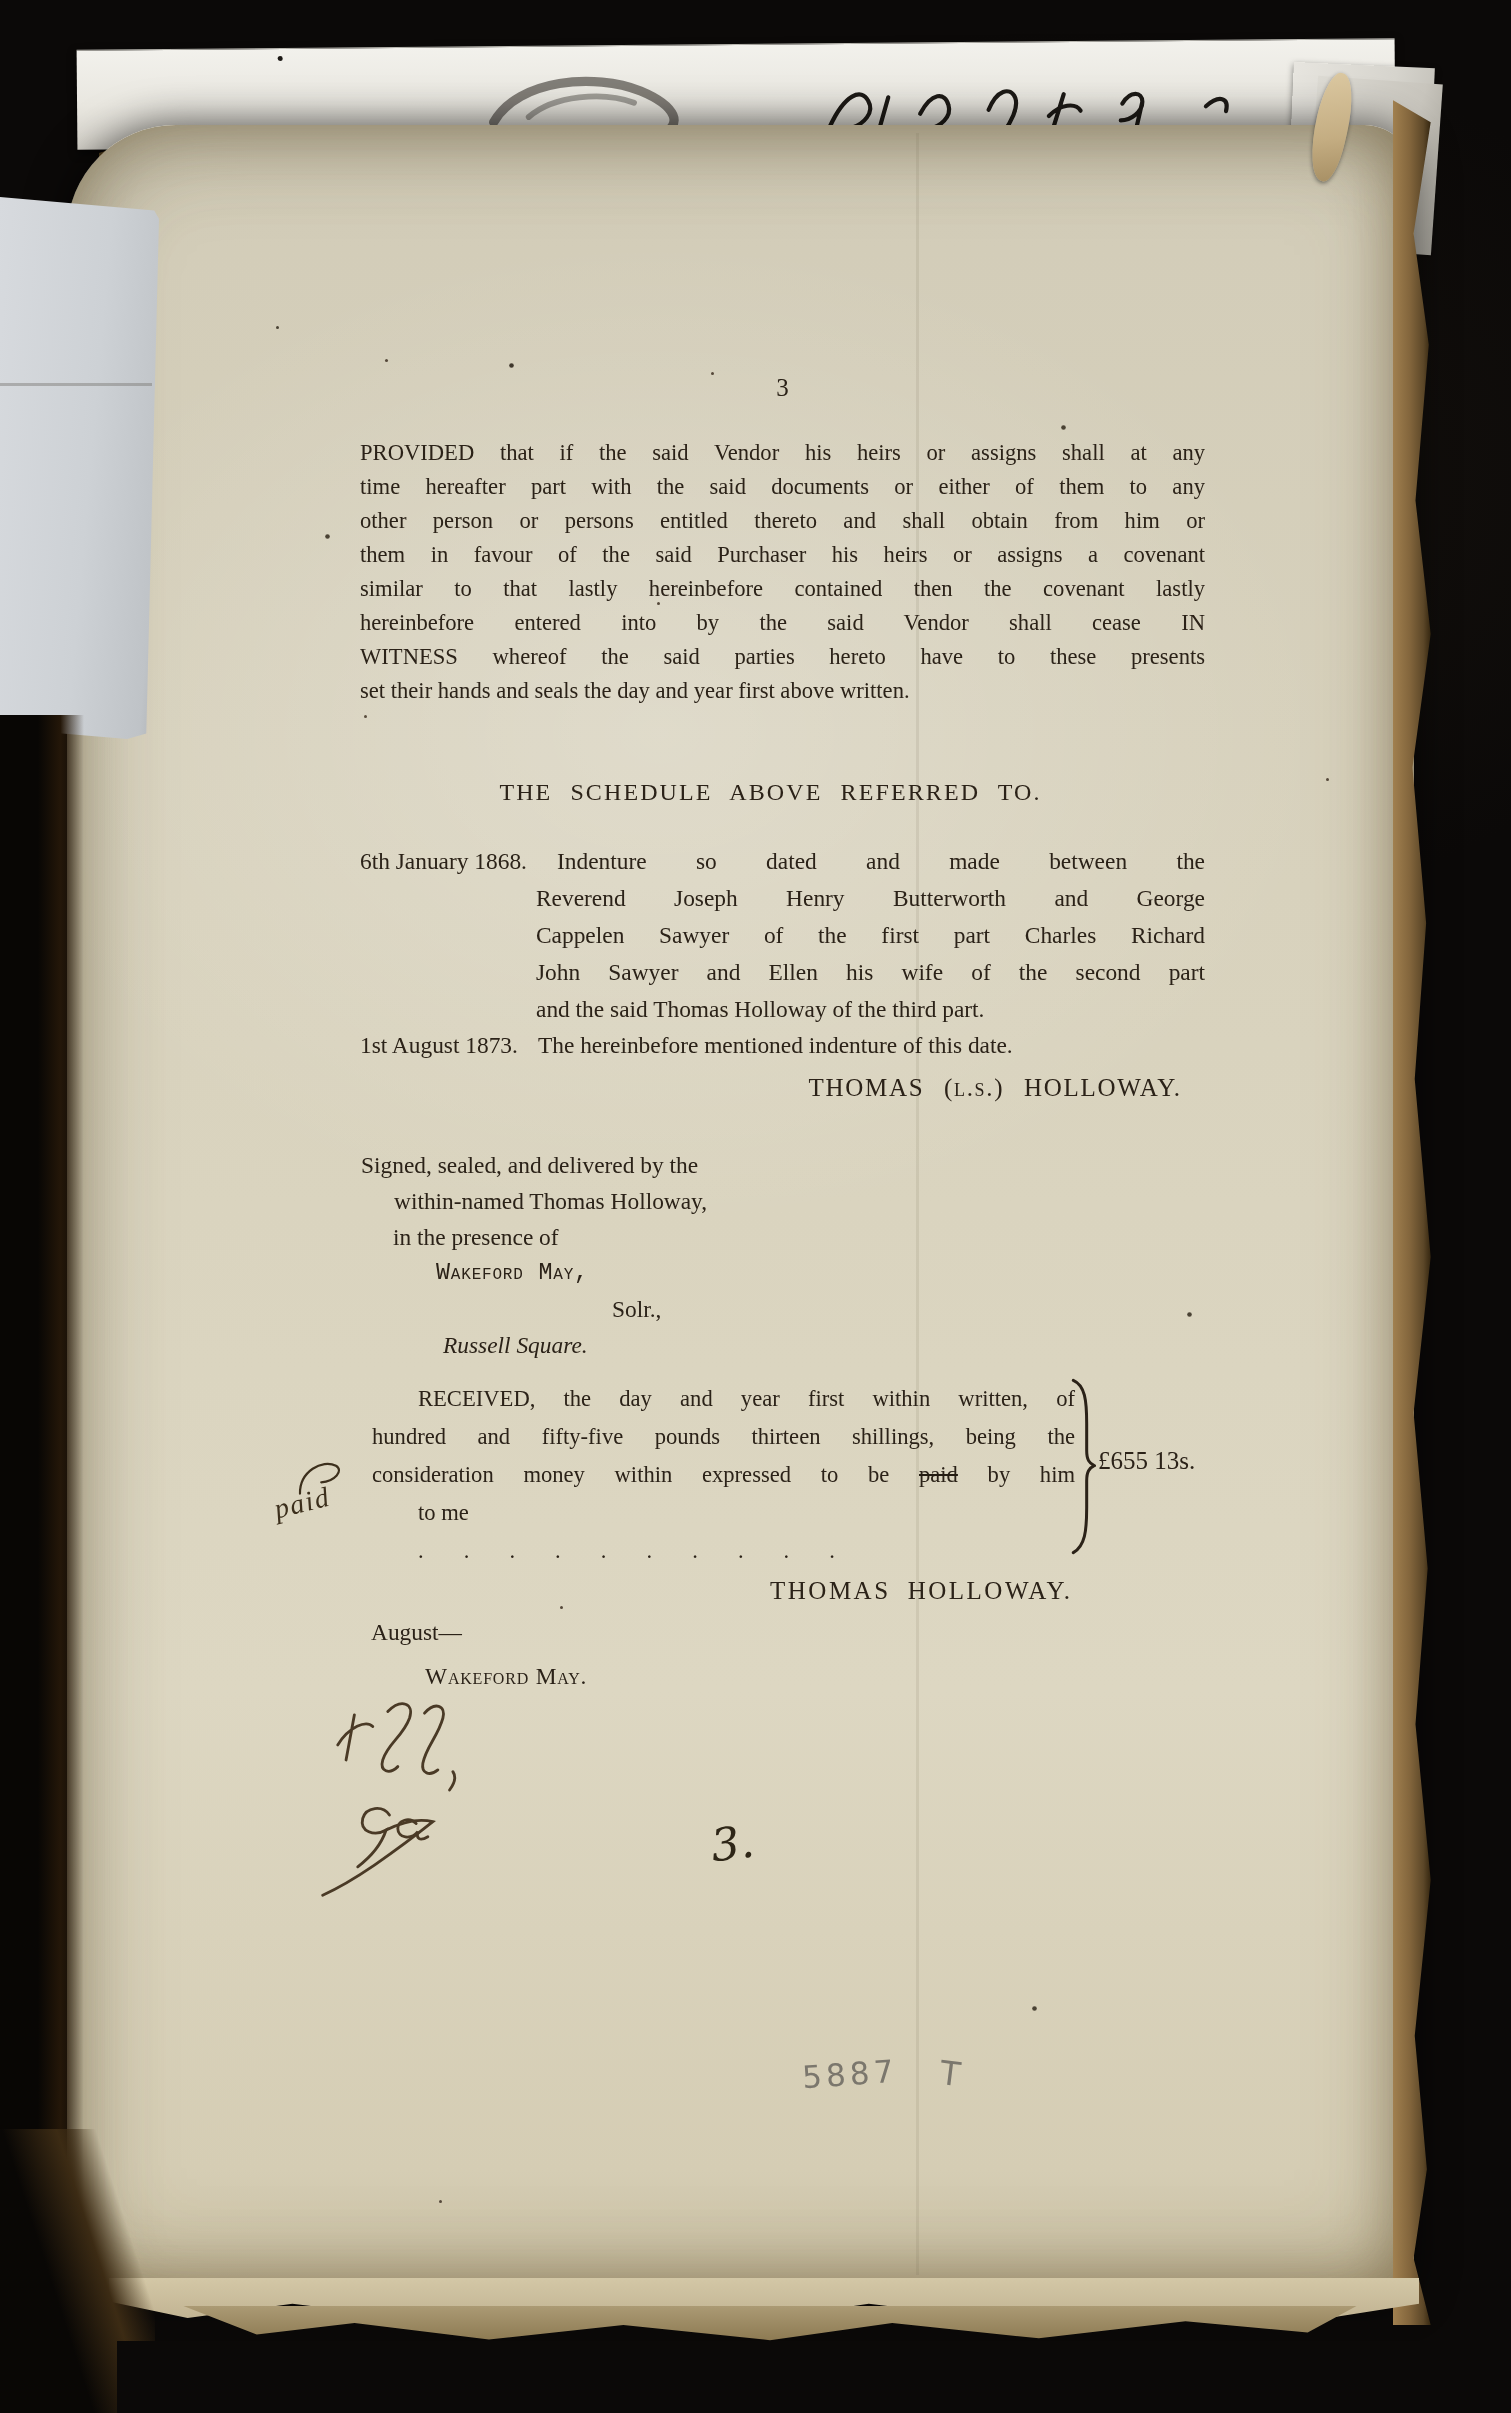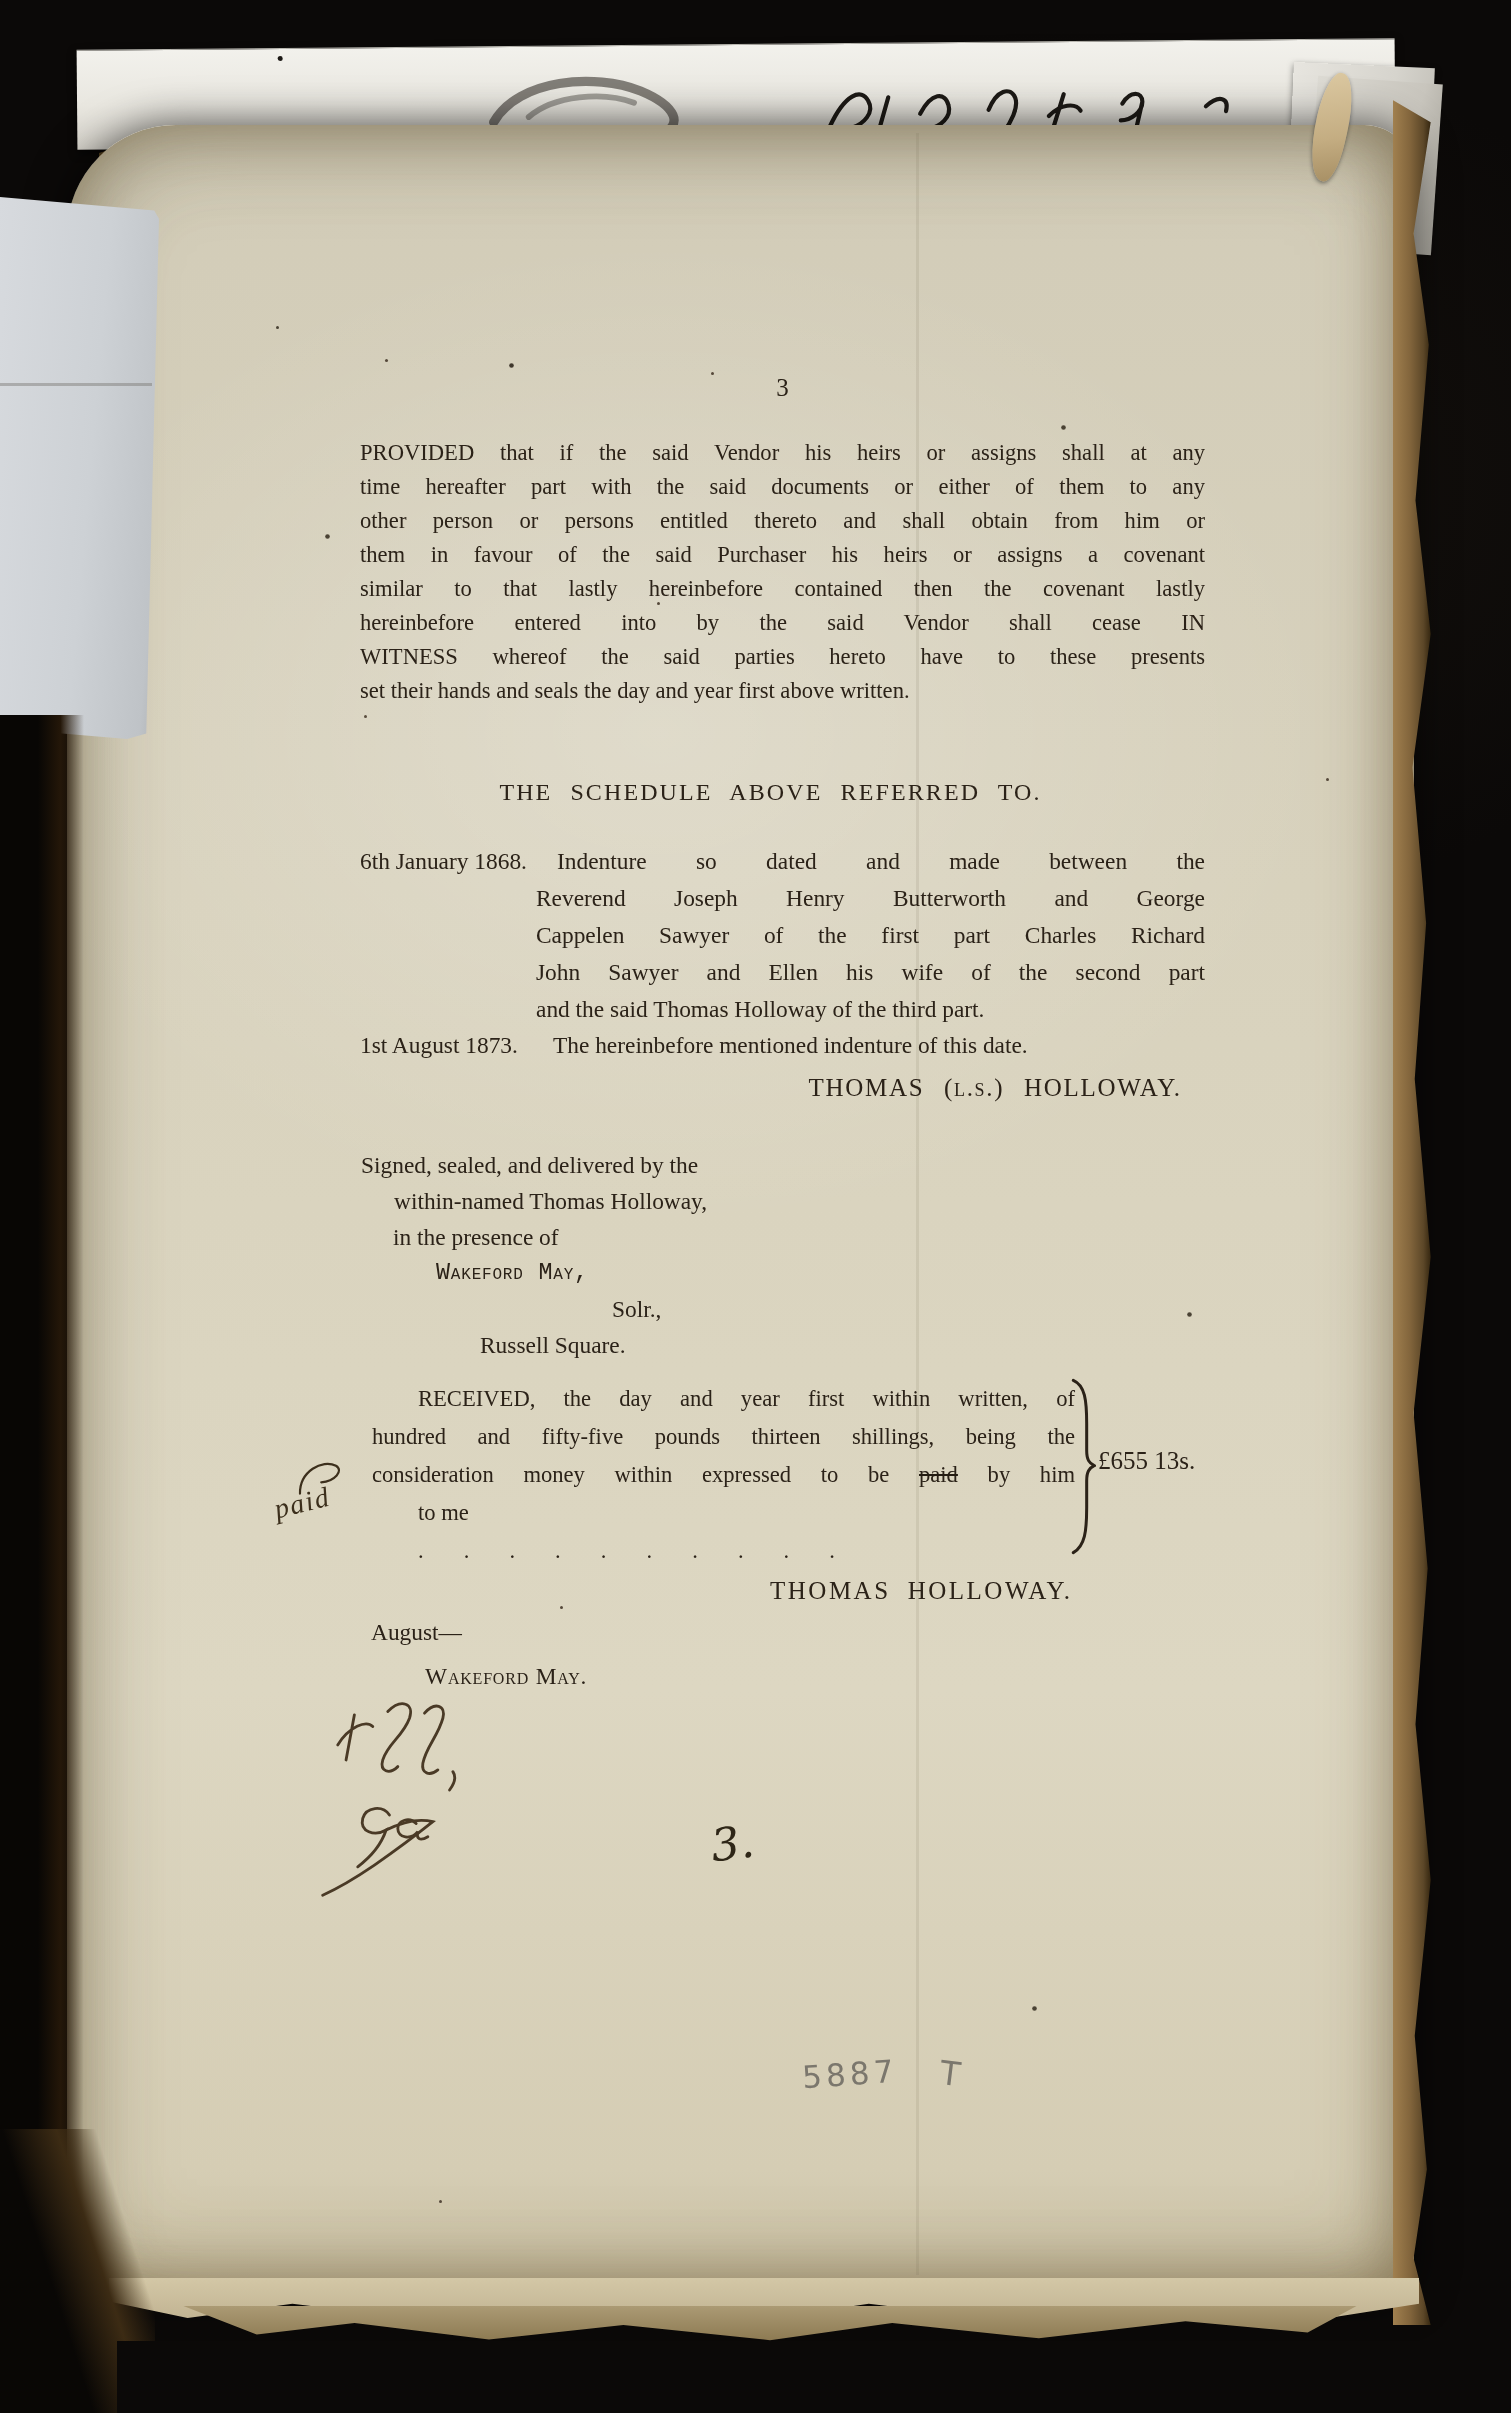--- a/index.html
+++ b/index.html
@@ -101,29 +101,29 @@
   .sc{font-variant:small-caps;}
   .pagenum{left:293px;top:249px;width:845px;text-align:center;font-size:25px;}
   .provided{left:293px;top:311px;width:845px;font-size:22.6px;line-height:34px;}
   .sch-head{left:281px;top:654px;width:845px;text-align:center;font-size:24px;
     letter-spacing:2.1px;word-spacing:10px;}
   .sch1{left:293px;top:718px;width:845px;font-size:23.4px;line-height:37px;}
   .sch-first{display:flex;gap:30px;}
   .sch-first .date{white-space:nowrap;}
   .sch-first .rest{flex:1;text-align:justify;text-align-last:justify;}
   .sch-cont{margin-left:176px;width:669px;}
-  .sch2{left:293px;top:907px;width:845px;font-size:23.4px;display:flex;gap:35px;}
+  .sch2{left:293px;top:907px;width:845px;font-size:23.4px;display:flex;gap:20px;}
   .sig1{left:293px;top:949px;width:845px;text-align:right;padding-right:23.4px;box-sizing:border-box;
     font-size:25px;letter-spacing:1.7px;word-spacing:11.7px;}
   .attest{left:294px;top:1022px;width:586px;font-size:23.4px;line-height:36px;}
   .attest .i1{margin-left:33px;}
   .attest .i2{margin-left:32px;}
   .attest .i3{margin-left:75px;letter-spacing:0.8px;font-family:Liberation Mono, monospace;}
   .attest .i4{margin-left:251px;}
-  .attest .i5{margin-left:119px;}
+  .attest .i5{margin-left:82px;font-style:italic;}
   .received{left:305px;top:1255px;width:703px;font-size:22.6px;line-height:38px;}
   .received .l1{text-indent:46px;}
   .strike{text-decoration:line-through;text-decoration-thickness:2.1px;text-decoration-color:#241c12;}
   .dotline{display:flex;align-items:baseline;flex-direction:column;}
   .dotline .dots{margin-left:46px;word-spacing:31px;letter-spacing:1.7px;}
   .brace{left:1002px;top:1252px;width:27px;height:179px;}
   .amount{left:1031px;top:1322px;font-size:25px;white-space:nowrap;}
   .paid-hw{left:207px;top:1362px;transform:rotate(-14deg);color:#3c2f1c;font-style:italic;
     font-size:28px;letter-spacing:1.7px;}
   .paid-caret{position:absolute;left:23.4px;top:-22px;}

